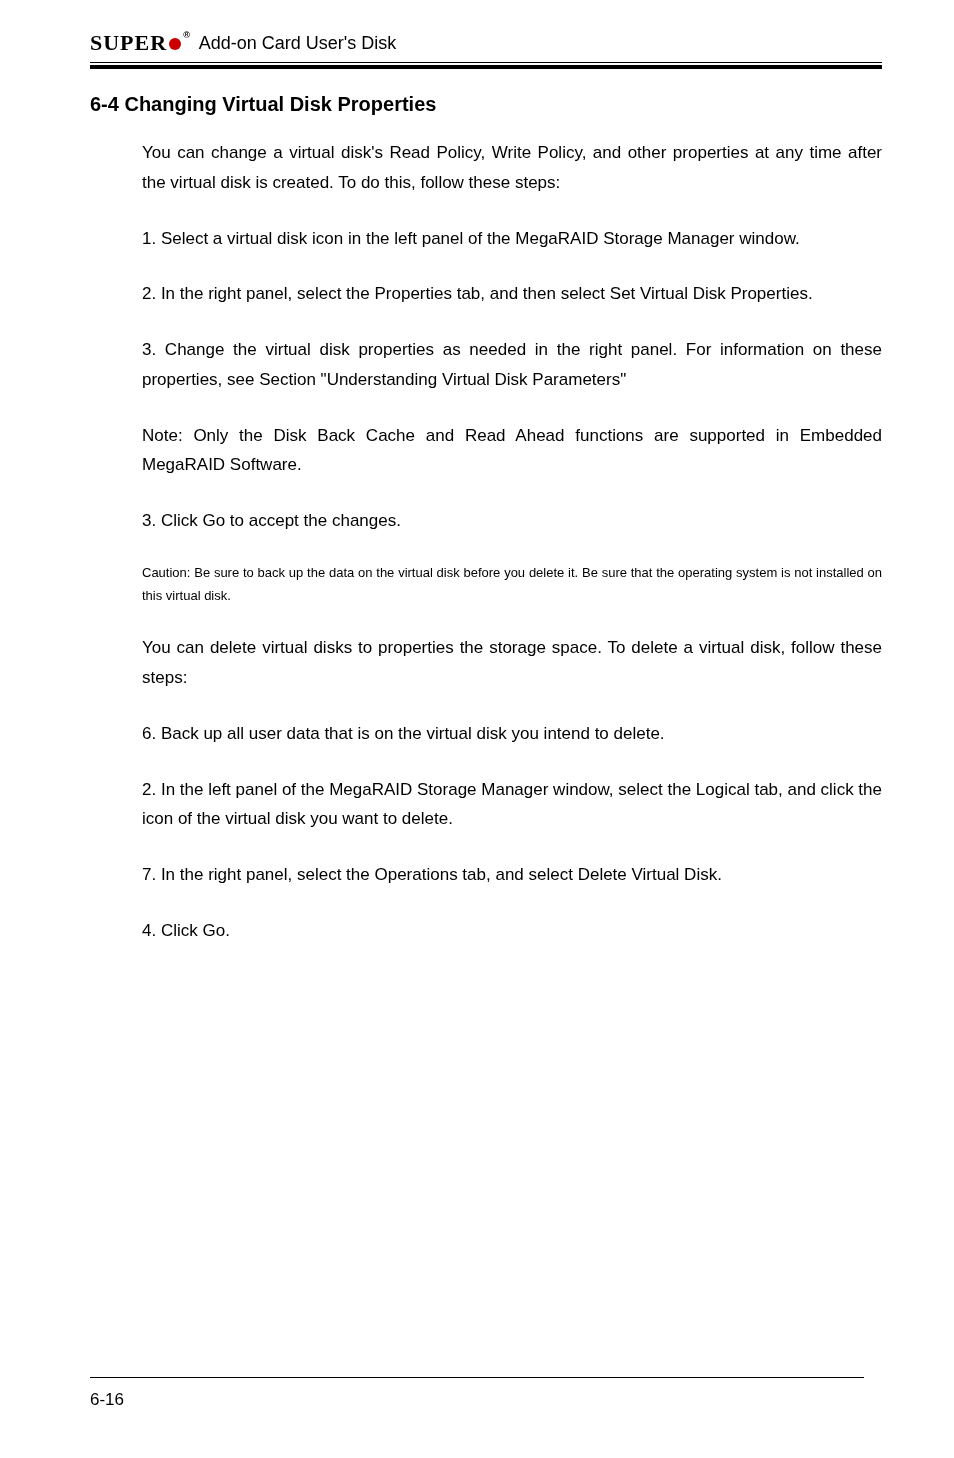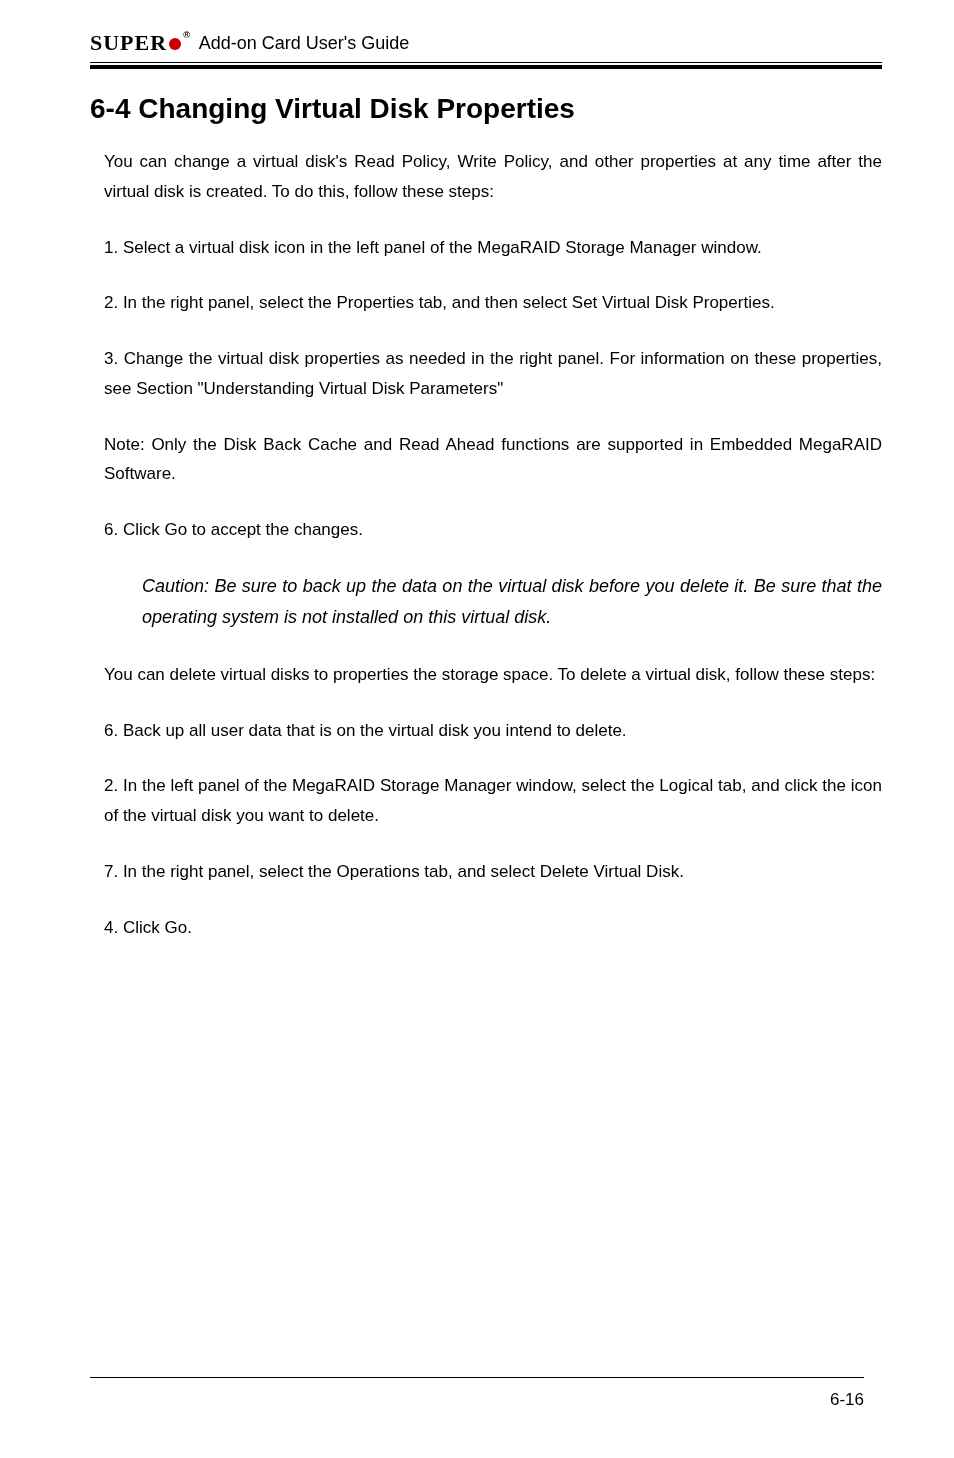--- a/index.html
+++ b/index.html
@@ -54,49 +54,48 @@
     border: none;
     border-top: 4px solid #000;
     margin: 2px 0 0 0;
   }
   .rule-thin-top {
     border: none;
     border-top: 1px solid #000;
     margin: 0 0 24px 0;
   }
   h2.section {
-    font-size: 28px;
+    font-size: 20px;
     font-weight: bold;
     margin: 22px 0 22px 0;
   }
   .body {
-    margin-left: 14px;
+    margin-left: 52px;
   }
   .body p {
     font-size: 17px;
     line-height: 1.75;
     margin: 0 0 26px 0;
     text-align: justify;
   }
   .indent {
     margin-left: 52px;
   }
   .indent p {
-    font-size: 18px;
+    font-size: 13px;
     line-height: 1.75;
     margin: 0 0 26px 0;
     text-align: justify;
-    font-style: italic;
   }
   .footer {
     position: absolute;
     left: 90px;
     right: 90px;
     bottom: 48px;
-    text-align: right;
+    text-align: left;
   }
   .footer hr {
     border: none;
     border-top: 1.5px solid #000;
     margin: 0 0 12px 0;
   }
   .footer .pg {
     font-size: 17px;
   }
 </style>
@@ -104,33 +103,33 @@
 <body>
 
 <div class="page">
 
   <div class="running-head">
     <span class="logo-text">
       <span>SUPER</span>
       <span class="dot-icon"></span>
       <span class="reg">®</span>
     </span>
-    <span class="guide-title">Add-on Card User's Guide</span>
+    <span class="guide-title">Add-on Card User's Disk</span>
   </div>
   <hr class="rule-thin-top" style="margin-bottom:0;">
   <hr class="rule-thick" style="margin-bottom:24px;">
 
   <h2 class="section">6-4 Changing Virtual Disk Properties</h2>
   <div class="body">
     <p>You can change a virtual disk's Read Policy, Write Policy, and other properties at any time after the virtual disk is created. To do this, follow these steps:</p>
     <p>1. Select a virtual disk icon in the left panel of the MegaRAID Storage Manager window.</p>
     <p>2. In the right panel, select the Properties tab, and then select Set Virtual Disk Properties.</p>
     <p>3. Change the virtual disk properties as needed in the right panel. For information on these properties, see Section "Understanding Virtual Disk Parameters"</p>
     <p>Note: Only the Disk Back Cache and Read Ahead functions are supported in Embedded MegaRAID Software.</p>
-    <p>6. Click Go to accept the changes.</p>
+    <p>3. Click Go to accept the changes.</p>
   </div>
 
   <div class="indent">
     <p>Caution: Be sure to back up the data on the virtual disk before you delete it. Be sure that the operating system is not installed on this virtual disk.</p>
   </div>
   <div class="body">
     <p>You can delete virtual disks to properties the storage space. To delete a virtual disk, follow these steps:</p>
     <p>6. Back up all user data that is on the virtual disk you intend to delete.</p>
     <p>2. In the left panel of the MegaRAID Storage Manager window, select the Logical tab, and click the icon of the virtual disk you want to delete.</p>
     <p>7. In the right panel, select the Operations tab, and select Delete Virtual Disk.</p>

